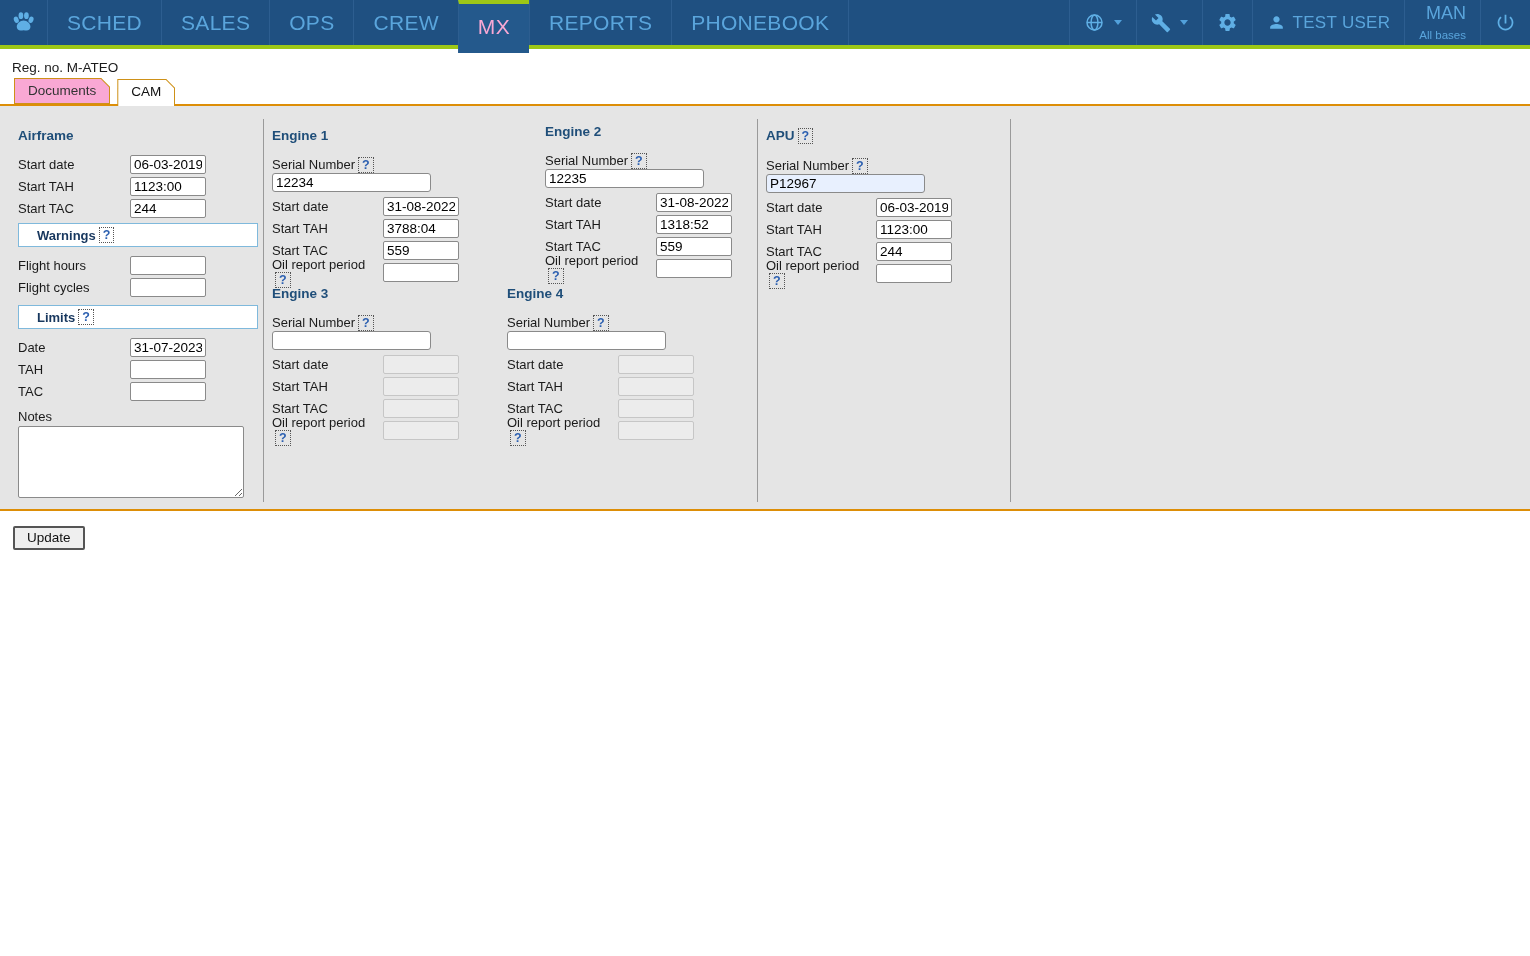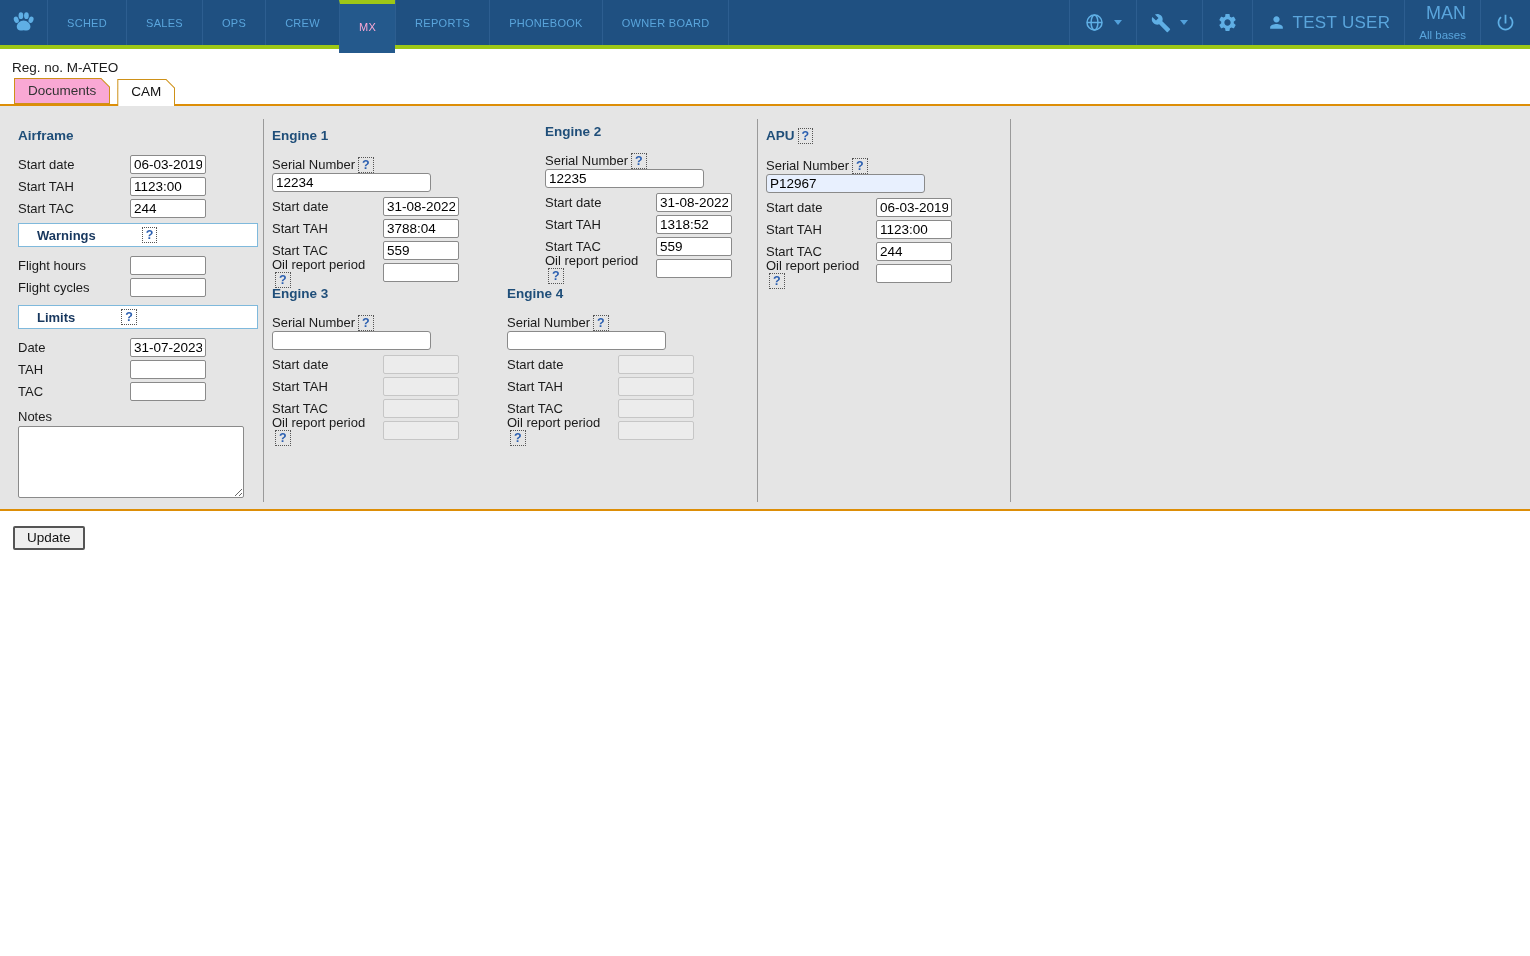--- a/index.html
+++ b/index.html
@@ -4,21 +4,21 @@
 <style>
   * { box-sizing: border-box; margin: 0; padding: 0; }
   html,body { width:1530px; height:956px; background:#fff; font-family:"Liberation Sans", sans-serif; }
 
   
   .navbar { position:relative; width:100%; height:45px; background:#1F5081; display:flex; align-items:flex-start; z-index:5; }
   .nav-green { width:100%; height:4px; background:#9DC716; }
   .nav-cell { height:45px; display:flex; align-items:center; border-left:1px solid #2D5E90; }
   .nav-cell.first { border-left:none; }
   .paw-cell { width:47px; justify-content:center; cursor:pointer; }
-  .nav-item { padding:0 19px; color:#5AA5DC; font-size:11px; letter-spacing:.3px; cursor:pointer; }
+  .nav-item { padding:0 19px; color:#5AA5DC; font-size:21px; letter-spacing:.3px; cursor:pointer; }
   .nav-item.active { height:53px; background:#24598C; border-top:4px solid #9DC716; color:#f9a8d4; position:relative; z-index:6; padding-top:0; }
   .nav-item.active .nav-item-label { position:relative; top:-2px; }
   .nav-end-sep { height:45px; border-left:1px solid #2D5E90; }
   .nav-spacer { flex:1; height:45px; }
   .nav-right-cell { padding:0 14px; gap:7px; cursor:pointer; }
   .nav-right-cell svg { display:block; }
   .caret-down { width:0; height:0; border-left:4px solid transparent; border-right:4px solid transparent; border-top:5px solid #52A1DB; margin-left:2px; }
   .nav-user-label { color:#5AA5DC; font-size:17px; letter-spacing:.3px; }
   .base-cell { display:flex; flex-direction:column; align-items:flex-end; justify-content:center; line-height:1.05; }
   .base-code { color:#5AA5DC; font-size:18px; }
@@ -44,21 +44,21 @@
   .ipt { height:19px; border:1px solid #8A8A8A; border-radius:2px; font-family:"Liberation Sans",sans-serif; font-size:13.5px; color:#000; padding:0 3px; background:#fff; outline:none; }
   .ipt.small { width:76px; }
   .ipt.wide { width:159px; border-radius:3px; }
   .ipt:disabled { background:#ECECEC; border-color:#C6C6C6; }
   .ipt.autofill { background:#E8F0FE; }
   .help { display:inline-block; border:1px dotted #555; color:#2B5FB0; font-weight:bold; font-size:12.5px; line-height:14px; padding:0 3px; margin-left:3px; cursor:pointer; }
   .serial-label-row { margin:12px 0 2px 0; height:16px; }
   .serial-input-row { margin-bottom:5px; }
   .title-gap { height:12px; }
 
-  .bar { border:1px solid #7FB9DC; background:#fff; height:24px; display:flex; align-items:center; padding-left:18px; width:240px;gap:43px; }
+  .bar { border:1px solid #7FB9DC; background:#fff; height:24px; display:flex; align-items:center; padding-left:18px; width:240px; }
   .bar-title { font-size:13px; font-weight:bold; color:#17375E; }
 
   .notes-label { margin:8px 0 2px 0; font-size:13px; color:#1a1a1a; }
   textarea.notes { width:226px; height:72px; border:1px solid #8A8A8A; border-radius:2px; resize:both; font-family:"Liberation Sans",sans-serif; font-size:13px; padding:2px 3px; outline:none; }
 
   
   .bottom-rule { width:100%; height:2px; background:#DD8E07; }
   .footer { padding:15px 0 0 13px; }
   .update-btn { font-family:"Liberation Sans",sans-serif; font-size:13.5px; color:#111; background:#EFEFEF; border:2px solid #555555; border-radius:2px; padding:2px 12px 3px 12px; cursor:pointer; }
 
@@ -92,23 +92,20 @@
     </div>
   <div class="nav-cell nav-item active">
       <span class="nav-item-label">MX</span>
     </div>
   <div class="nav-cell nav-item">
       <span class="nav-item-label">REPORTS</span>
     </div>
   <div class="nav-cell nav-item">
       <span class="nav-item-label">PHONEBOOK</span>
     </div>
-  <div class="nav-cell nav-item">
-      <span class="nav-item-label">OWNER BOARD</span>
-    </div>
   <div class="nav-end-sep"></div>
   <div class="nav-spacer"></div>
 
   <div class="nav-cell nav-right-cell">
     <svg width="21" height="21" viewBox="0 0 24 24">
       <circle class="icon-stroke" cx="12" cy="12" r="8.6"></circle>
       <ellipse class="icon-stroke" cx="12" cy="12" rx="3.9" ry="8.6"></ellipse>
       <line class="icon-stroke" x1="3.4" y1="12" x2="20.6" y2="12"></line>
     </svg>
     <span class="caret-down"></span>

